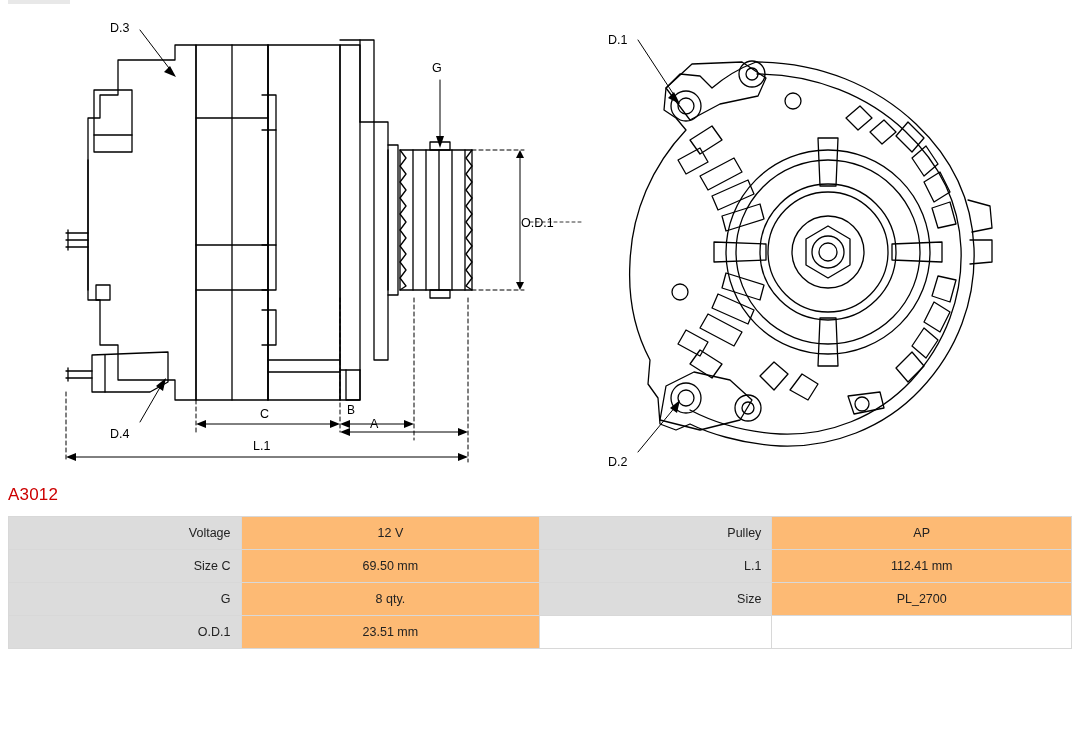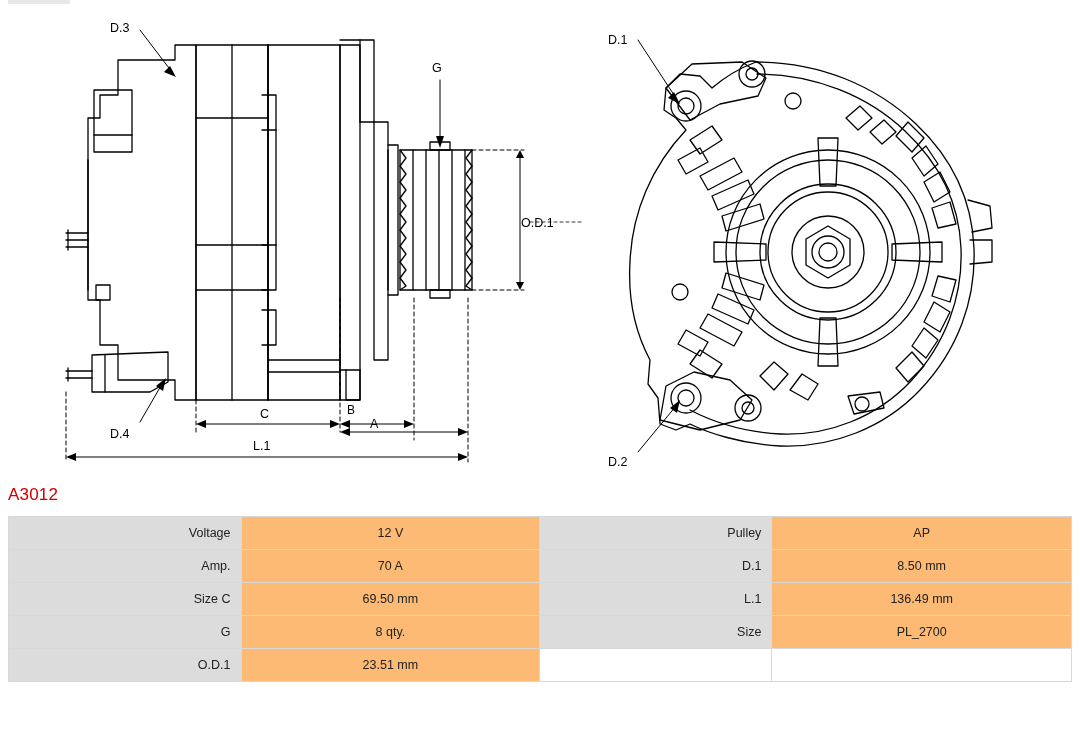--- a/index.html
+++ b/index.html
@@ -280,30 +280,24 @@
 
   <table class="spec-table">
     <tbody>
       <tr>
         <td class="lbl">Voltage</td>
         <td class="val">12 V</td>
         <td class="lbl">Pulley</td>
         <td class="val">AP</td>
       </tr>
       <tr>
-        <td class="lbl">Amp.</td>
-        <td class="val">70 A</td>
-        <td class="lbl">D.1</td>
-        <td class="val">8.50 mm</td>
-      </tr>
-      <tr>
         <td class="lbl">Size C</td>
         <td class="val">69.50 mm</td>
         <td class="lbl">L.1</td>
-        <td class="val">136.49 mm</td>
+        <td class="val">112.41 mm</td>
       </tr>
       <tr>
         <td class="lbl">G</td>
         <td class="val">8 qty.</td>
         <td class="lbl">Size</td>
         <td class="val">PL_2700</td>
       </tr>
       <tr>
         <td class="lbl">O.D.1</td>
         <td class="val">23.51 mm</td>

